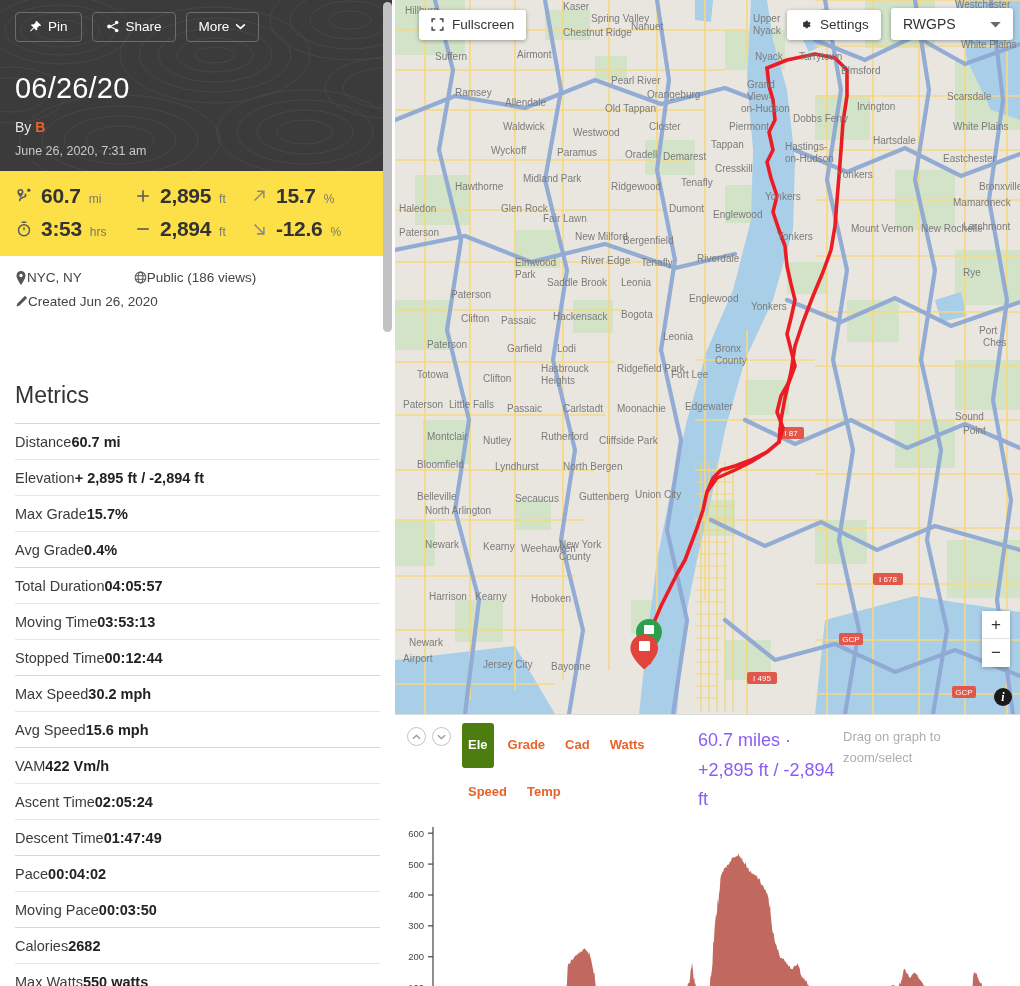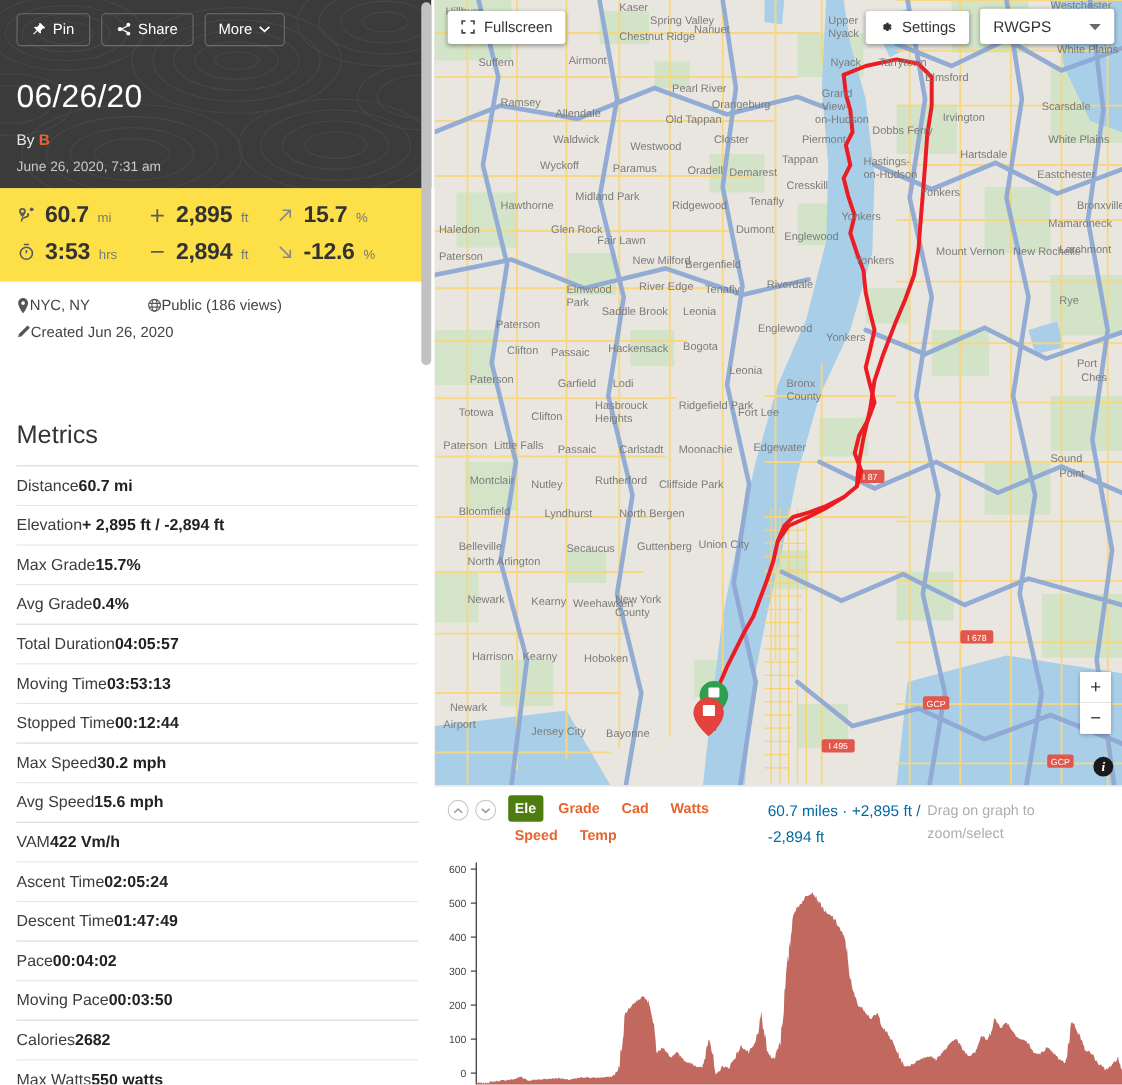--- a/index.html
+++ b/index.html
@@ -101,21 +101,21 @@
     background: #eceae4;
   }
   .map svg.mapart { position:absolute; inset:0; }
   .map-float {
     position: absolute; display: inline-flex; align-items: center; gap: 8px;
     background: #fff; border-radius: 3px;
     box-shadow: 0 1px 4px rgba(0,0,0,.35);
     font-size: 13.5px; color: #333; padding: 8px 12px; cursor: pointer;
     line-height: 1; white-space: nowrap;
   }
-  #fullscreen-btn { left: 12px; top: 10px; }
+  #fullscreen-btn { left: 24px; top: 10px; }
   #settings-btn { left: 392px; top: 10px; }
   #basemap-select {
     left: 496px; top: 8px; width: 122px; padding: 9px 12px;
     justify-content: space-between; font-size: 14px;
   }
   .zoomctl {
     position: absolute; right: 10px; top: 611px; width: 28px;
     background: #fff; border-radius: 2px; box-shadow: 0 1px 4px rgba(0,0,0,.3);
     z-index: 6;
   }
@@ -142,21 +142,21 @@
     background: #fff; color: #9a9a9a; cursor: pointer;
     display:flex; align-items:center; justify-content:center; padding: 0;
   }
   .tabs { width: 244px; margin-left: 11px; display: flex; flex-wrap: wrap; gap: 2px 0; }
   .tab {
     font-size: 13px; font-weight: 700; color: #e8632c; cursor: pointer;
     padding: 3px 6px; border-radius: 3px; background: transparent;
     border: none; margin-right: 8px; line-height: 1.25;
   }
   .tab.active { background: #4d7c0f; color: #fff; }
-  .graph-summary { font-size: 14px; color: #0369a1; width: 150px; line-height: 1.65; padding-top: 3px;}
+  .graph-summary { font-size: 18px; color: #8b5cf6; width: 150px; line-height: 1.65; padding-top: 3px;}
   .graph-hint { font-size: 13px; color: #adadad; line-height: 1.65; padding-top: 3px;}
   .chart-area { position: relative; width: 625px; height: 215px; margin-top: 4px; }
   .chart-area svg { display:block; }
 </style>
 </head>
 <body>
 
 <div id="app">
 
   <div class="left-panel">

